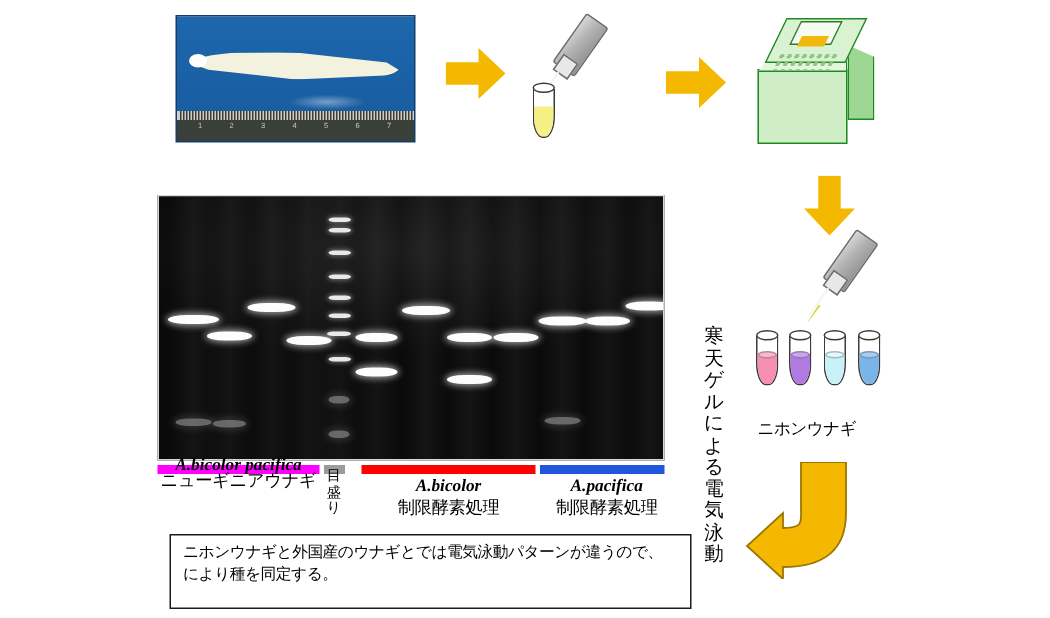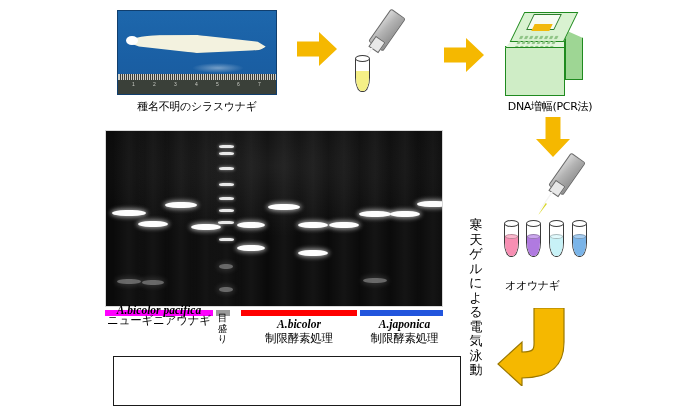--- a/index.html
+++ b/index.html
@@ -300,21 +300,20 @@
         <div class="tick" style="left: 158px;"></div>
         <div class="num" style="left: 14px;">1</div>
         <div class="num" style="left: 35px;">2</div>
         <div class="num" style="left: 56px;">3</div>
         <div class="num" style="left: 77px;">4</div>
         <div class="num" style="left: 98px;">5</div>
         <div class="num" style="left: 119px;">6</div>
         <div class="num" style="left: 140px;">7</div>
       </div>
   </div>
-  <div class="abs caption jp" style="left:107px; top:99px; width:180px;">種名不明のシラスウナギ</div>
 
   <div class="abs arrow-right" style="left:297px; top:32px; width:40px; height:34px;"></div>
 
   <div class="pipette abs" style="left:350px; top:8px; width:66px; height:70px;">
     <div class="pip-barrel" style="left:28px; top:2px; width:18px; height:40px; transform:rotate(35deg); border-radius:2px;"></div>
     <div class="pip-neck" style="left:21px; top:30px; width:12px; height:13px; transform:rotate(35deg);"></div>
     <div class="pip-tip" style="left:12px; top:38px; width:8px; height:22px; transform:rotate(35deg); clip-path:polygon(38% 0%,62% 0%,54% 100%,46% 100%);"></div>
     <div class="abs" style="left:9px; top:50px; width:7px; height:14px; background:#d8d62a; transform:rotate(35deg); clip-path:polygon(40% 0%,60% 0%,52% 100%,48% 100%);"></div>
   </div>
   <div class="tube abs" style="left:355px; top:55px;">
@@ -332,21 +331,20 @@
     <div class="abs" style="left:62px; top:22px; width:18px; height:50px; background:#9ed694; border:1px solid #1f8a1f; clip-path:polygon(0% 0%,100% 16%,100% 100%,0% 100%);"></div>
     <div class="abs" style="left:2px; top:24px; width:60px; height:16px; background:#e4f6de; border:1px solid #1f8a1f; clip-path:polygon(0% 100%,22% 0%,100% 0%,100% 100%);"></div>
 
     <div class="abs" style="left:14px; top:4px; width:54px; height:30px; background:#d9f2d1; border:1px solid #1f8a1f; transform:skewX(-26deg);"></div>
     <div class="abs" style="left:27px; top:6px; width:28px; height:16px; background:#f6fbf2; border:1px solid #2a7d2a; transform:skewX(-26deg);"></div>
     <div class="abs" style="left:30px; top:16px; width:18px; height:7px; background:#f2b90d; transform:skewX(-26deg);"></div>
 
     <div class="abs" style="left:14px; top:27px; width:40px; height:12px; transform:skewX(-26deg);
          background-image:radial-gradient(#8fc486 45%, transparent 47%); background-size:5px 5px;"></div>
   </div>
-  <div class="abs caption jp" style="left:480px; top:99px; width:140px;">DNA増幅(PCR法)</div>
 
   <div class="abs arrow-down" style="left:536px; top:117px; width:34px; height:40px;"></div>
 
   <div class="pipette abs" style="left:528px; top:152px; width:70px; height:70px;">
     <div class="pip-barrel" style="left:30px; top:2px; width:18px; height:40px; transform:rotate(35deg); border-radius:2px;"></div>
     <div class="pip-neck" style="left:23px; top:30px; width:12px; height:13px; transform:rotate(35deg);"></div>
     <div class="pip-tip" style="left:14px; top:38px; width:8px; height:22px; transform:rotate(35deg); clip-path:polygon(38% 0%,62% 0%,54% 100%,46% 100%);"></div>
     <div class="abs" style="left:11px; top:50px; width:7px; height:14px; background:#d8d62a; transform:rotate(35deg); clip-path:polygon(40% 0%,60% 0%,52% 100%,48% 100%);"></div>
   </div>
 
@@ -375,21 +373,21 @@
     <div class="rim"></div>
   </div>
   <div class="tube abs" style="left:572px; top:220px;">
     <div class="body">
         <div class="fill" style="background:#7ab4e8;">
           <div class="fluid-top" style="top:-2px; background:#a7cef2;"></div>
         </div>
       </div>
     <div class="rim"></div>
   </div>
-  <div class="abs caption jp" style="left:505px; top:278px; width:110px; text-align:left;">オオウナギ</div>
+  <div class="abs caption jp" style="left:505px; top:278px; width:110px; text-align:left;">ニホンウナギ</div>
 
   <svg id="arrow-curve" class="abs" viewBox="0 0 72 78">
     <path d="M38,0 L68,0 L68,34 C68,60 52,70 26,70 L26,78 L2,56 L26,34 L26,44
              C40,44 38,40 38,30 Z" fill="#f5b800" stroke="#9a7700" stroke-width="1.2"></path>
   </svg>
 
   <div id="vertical-label" class="abs jp">
     <span>寒</span>
     <span>天</span>
     <span>ゲ</span>
@@ -458,20 +456,22 @@
 
     <div id="ruler-label" class="jp">
       <span>目</span>
       <span>盛</span>
       <span>り</span>
     </div>
 
     <div class="species-name" style="left:241px; top:318px; width:116px;">A.bicolor</div>
     <div class="species-jp jp" style="left:241px; top:331px; width:116px;">制限酵素処理</div>
 
-    <div class="species-name" style="left:357px; top:318px; width:95px;">A.japonica</div>
+    <div class="species-name" style="left:357px; top:318px; width:95px;">A.pacifica</div>
     <div class="species-jp jp" style="left:357px; top:331px; width:95px;">制限酵素処理</div>
   </div>
 
   <div id="note-box" class="abs jp">
+    <div>ニホンウナギと外国産のウナギとでは電気泳動パターンが違うので、</div>
+    <div>により種を同定する。</div>
   </div>
 
 </div>
 
 </body></html>

